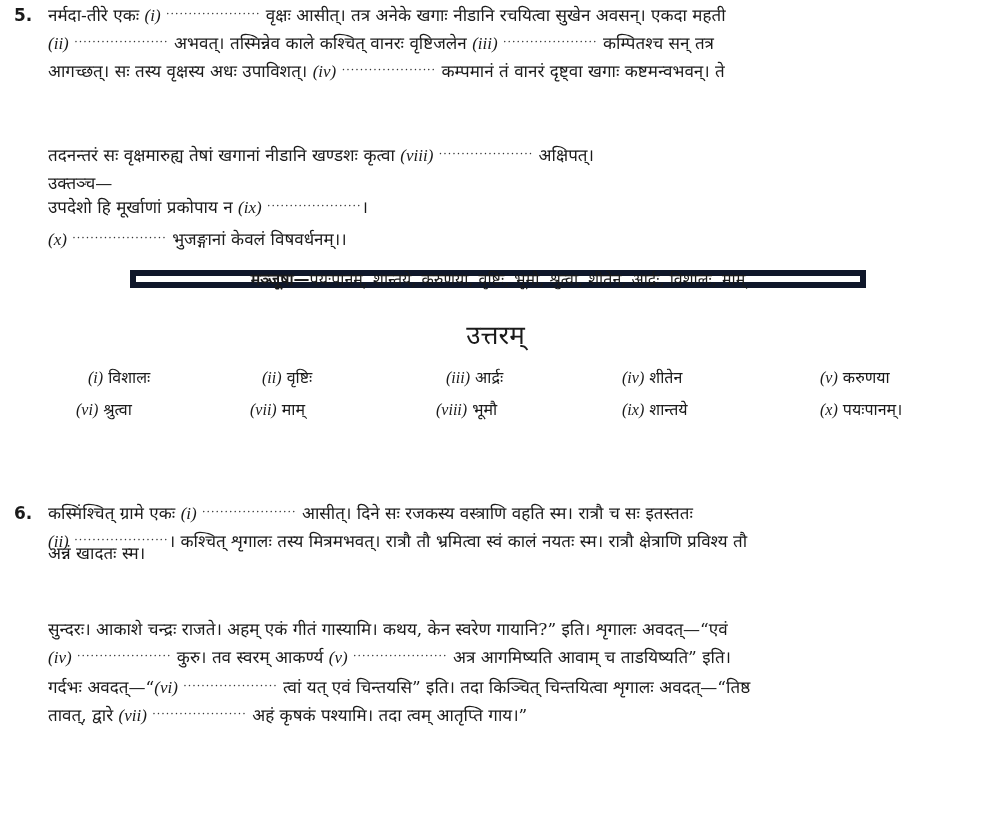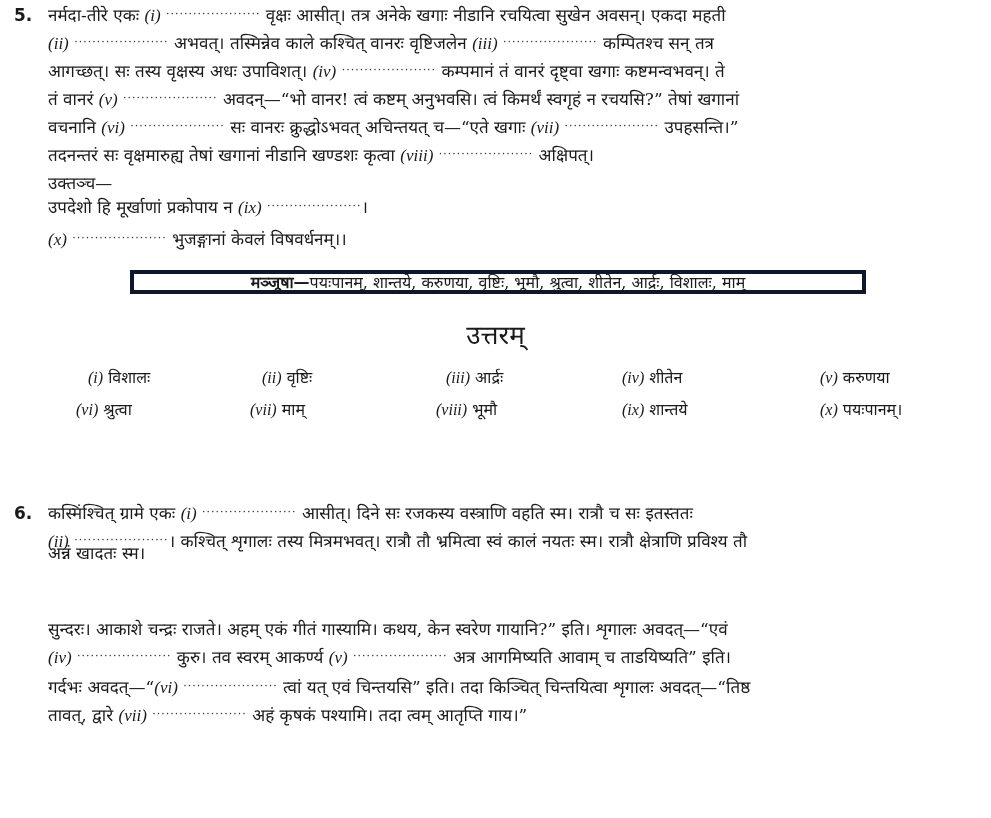--- a/index.html
+++ b/index.html
@@ -47,22 +47,22 @@
     letter-spacing: 1px;
     color: #333;
     font-size: 11px;
     vertical-align: 3px;
   }
   .box {
     position: absolute;
     left: 130px;
     top: 328px;
     width: 736px;
-    height: 24px;
-    border: 4px solid #0f172a;
+    height: 18px;
+    border: 6px solid #0f172a;
     box-sizing: border-box;
     display: flex;
     align-items: center;
     justify-content: center;
     font-size: 16px;
     white-space: nowrap;
   }
   .box b { font-weight: bold; }
   .heading {
     position: absolute;
@@ -98,26 +98,20 @@
   <div class="qnum" style="top:5px;">5.</div>
 
   <div class="line" style="top:2px;">
     <span>नर्मदा-तीरे एकः </span><span class="roman">(i)</span> <span class="dots">·····················</span> <span> वृक्षः आसीत्। तत्र अनेके खगाः नीडानि रचयित्वा सुखेन अवसन्। एकदा महती</span>
   </div>
   <div class="line" style="top:30px;">
     <span class="roman">(ii)</span> <span class="dots">·····················</span> <span> अभवत्। तस्मिन्नेव काले कश्चित् वानरः वृष्टिजलेन </span><span class="roman">(iii)</span> <span class="dots">·····················</span> <span> कम्पितश्च सन् तत्र</span>
   </div>
   <div class="line" style="top:58px;">
     <span>आगच्छत्। सः तस्य वृक्षस्य अधः उपाविशत्। </span><span class="roman">(iv)</span> <span class="dots">·····················</span> <span> कम्पमानं तं वानरं दृष्ट्वा खगाः कष्टमन्वभवन्। ते</span>
-  </div>
-  <div class="line" style="top:86px;">
-    <span>तं वानरं </span><span class="roman">(v)</span> <span class="dots">·····················</span> <span> अवदन्—“भो वानर! त्वं कष्टम् अनुभवसि। त्वं किमर्थं स्वगृहं न रचयसि?” तेषां खगानां</span>
-  </div>
-  <div class="line" style="top:114px;">
-    <span>वचनानि </span><span class="roman">(vi)</span> <span class="dots">·····················</span> <span> सः वानरः क्रुद्धोऽभवत् अचिन्तयत् च—“एते खगाः </span><span class="roman">(vii)</span> <span class="dots">·····················</span> <span> उपहसन्ति।”</span>
   </div>
   <div class="line" style="top:142px;">
     <span>तदनन्तरं सः वृक्षमारुह्य तेषां खगानां नीडानि खण्डशः कृत्वा </span><span class="roman">(viii)</span> <span class="dots">·····················</span> <span> अक्षिपत्।</span>
   </div>
   <div class="line" style="top:170px;">उक्तञ्च—</div>
   <div class="line" style="top:194px;">
     <span>उपदेशो हि मूर्खाणां प्रकोपाय न </span><span class="roman">(ix)</span> <span class="dots">·····················</span><span>।</span>
   </div>
   <div class="line" style="top:226px;">
     <span class="roman">(x)</span> <span class="dots">·····················</span> <span> भुजङ्गानां केवलं विषवर्धनम्।।</span>

